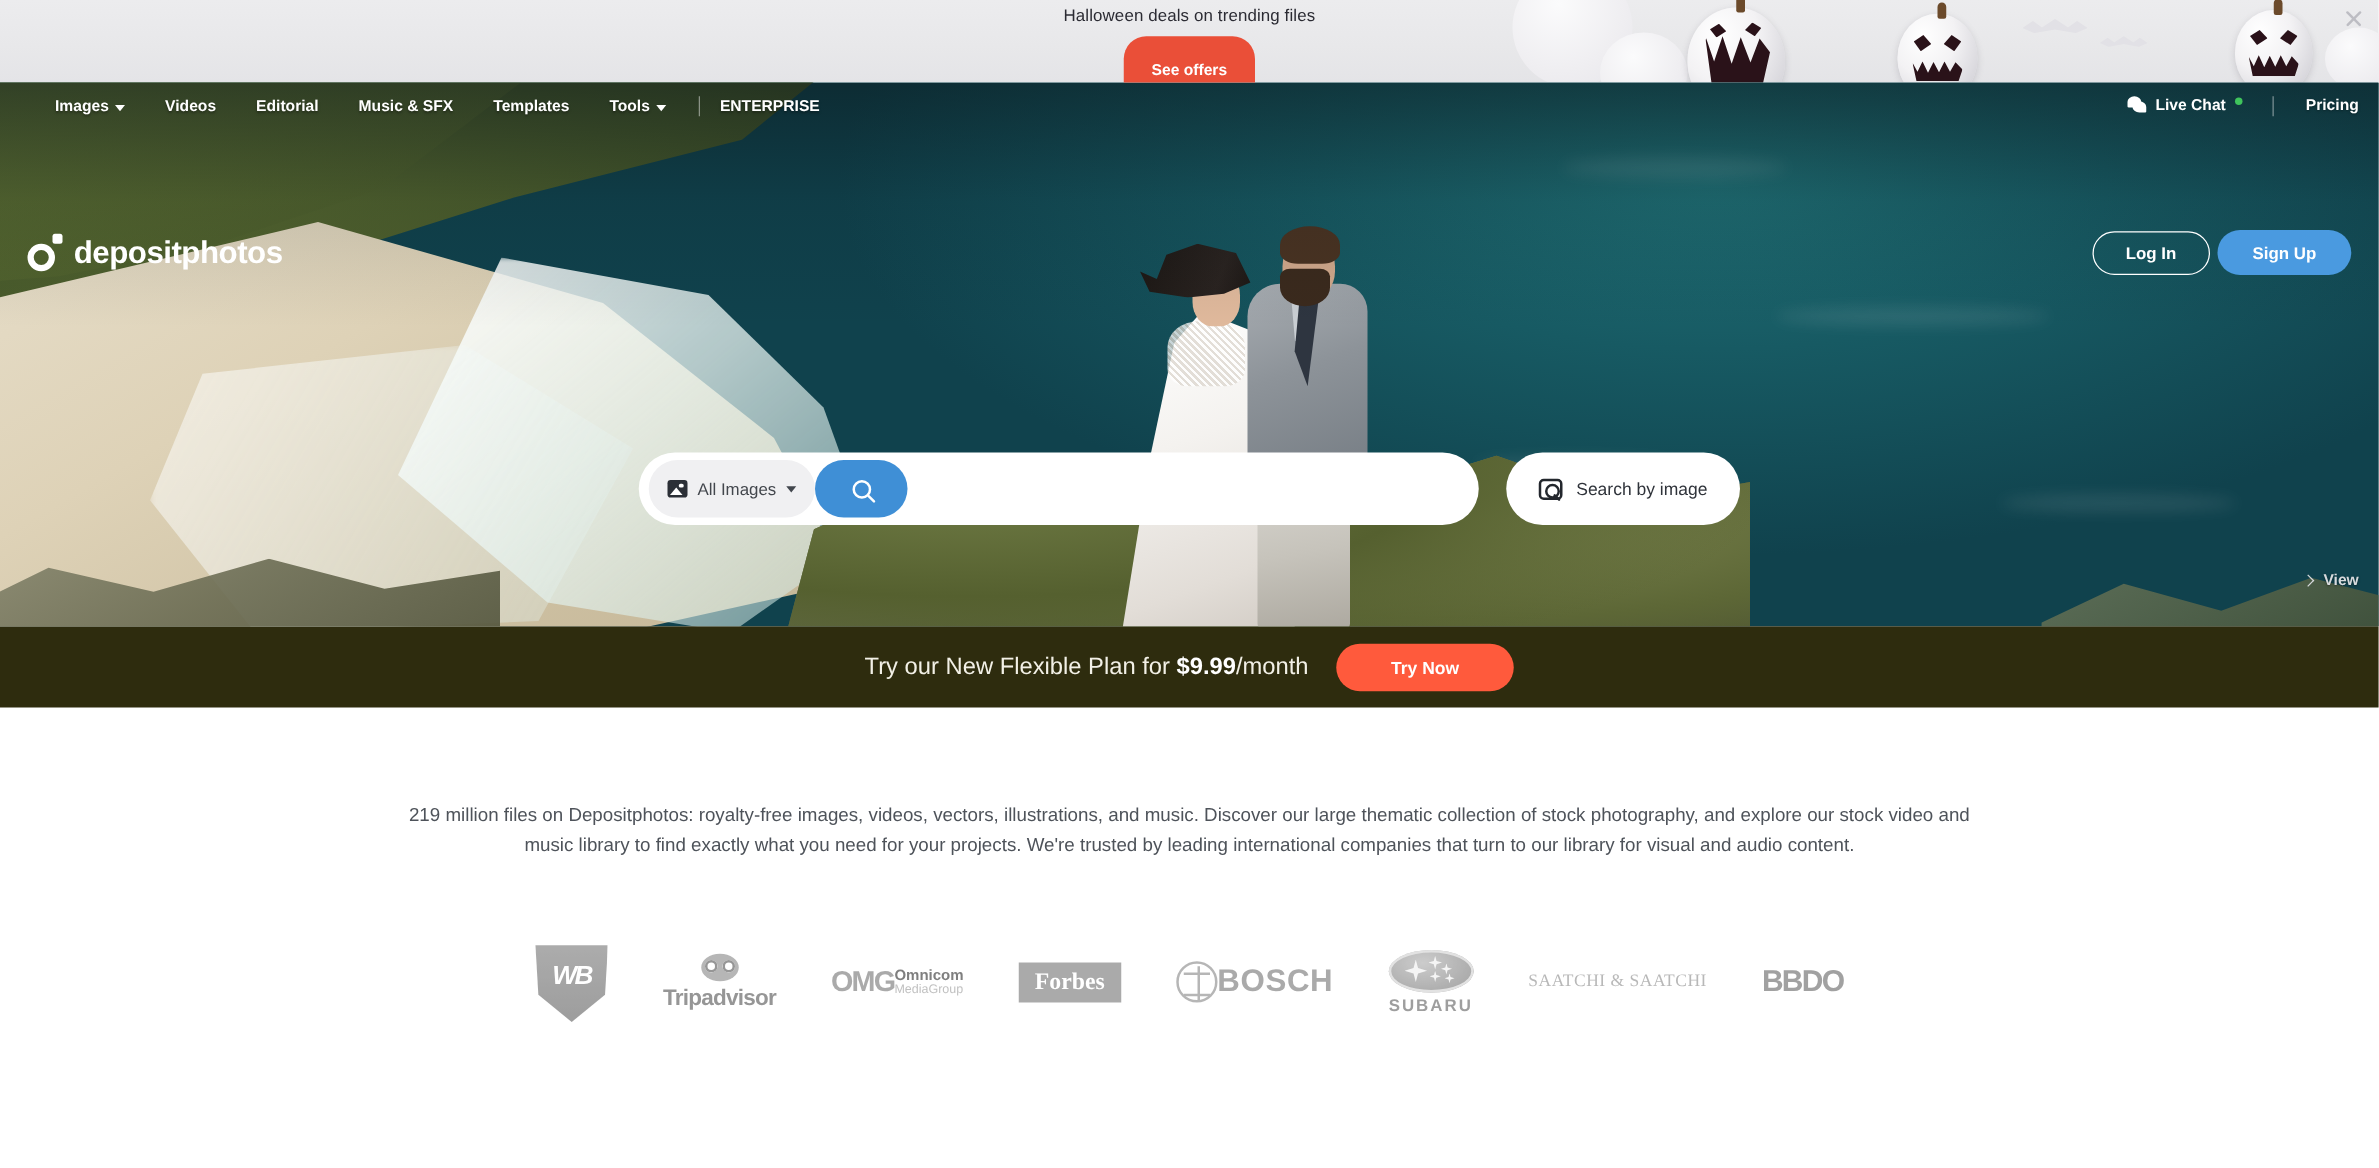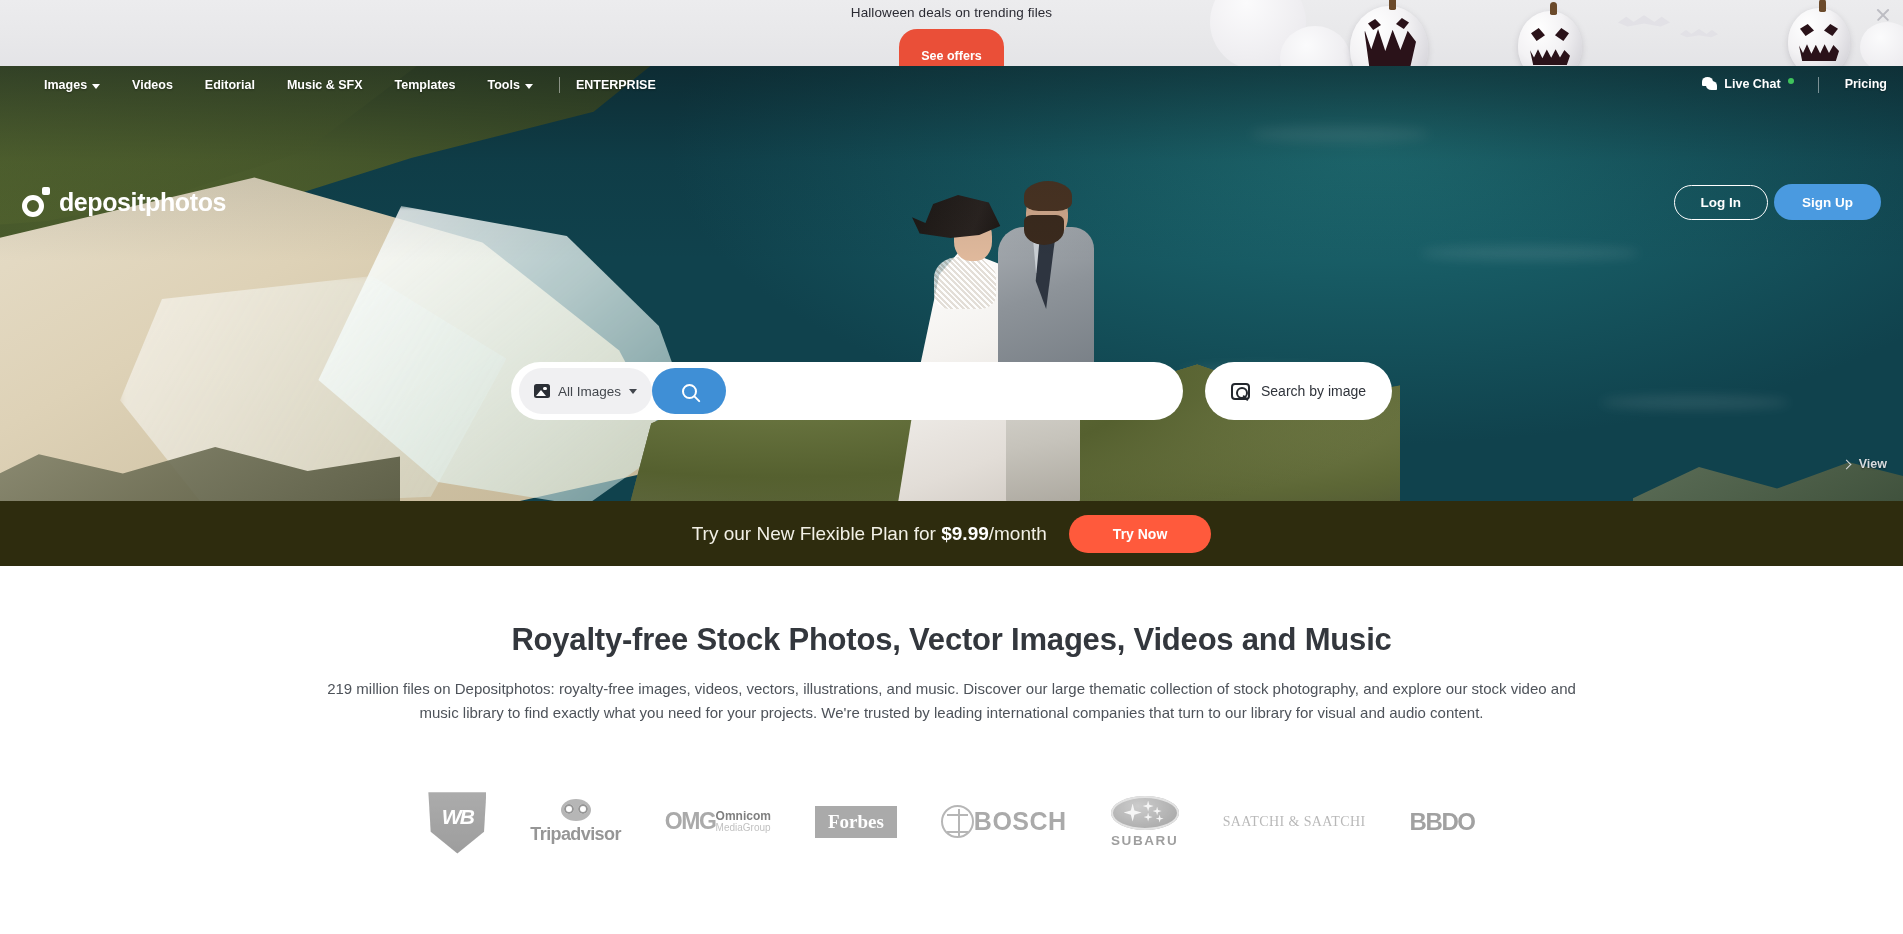--- a/index.html
+++ b/index.html
@@ -551,21 +551,20 @@
 </div>
 
 <div class="plan-strip">
   <div class="plan-text">
     <span>Try our New Flexible Plan for </span><b>$9.99</b><span>/month</span>
   </div>
   <button class="btn-try">Try Now</button>
 </div>
 
 <div class="content">
-  <h1 class="h1">Royalty-free Stock Photos, Vector Images, Videos and Music</h1>
   <p class="lede">219 million files on Depositphotos: royalty-free images, videos, vectors, illustrations, and music. Discover our large thematic collection of stock photography, and explore our stock video and music library to find exactly what you need for your projects. We're trusted by leading international companies that turn to our library for visual and audio content.</p>
 
   <div class="brands">
     <div class="brand">
       <span class="wb-shield"></span>
     </div>
 
     <div class="brand">
       <span class="ta-owl"></span>
       <span class="ta-name">Tripadvisor</span>

